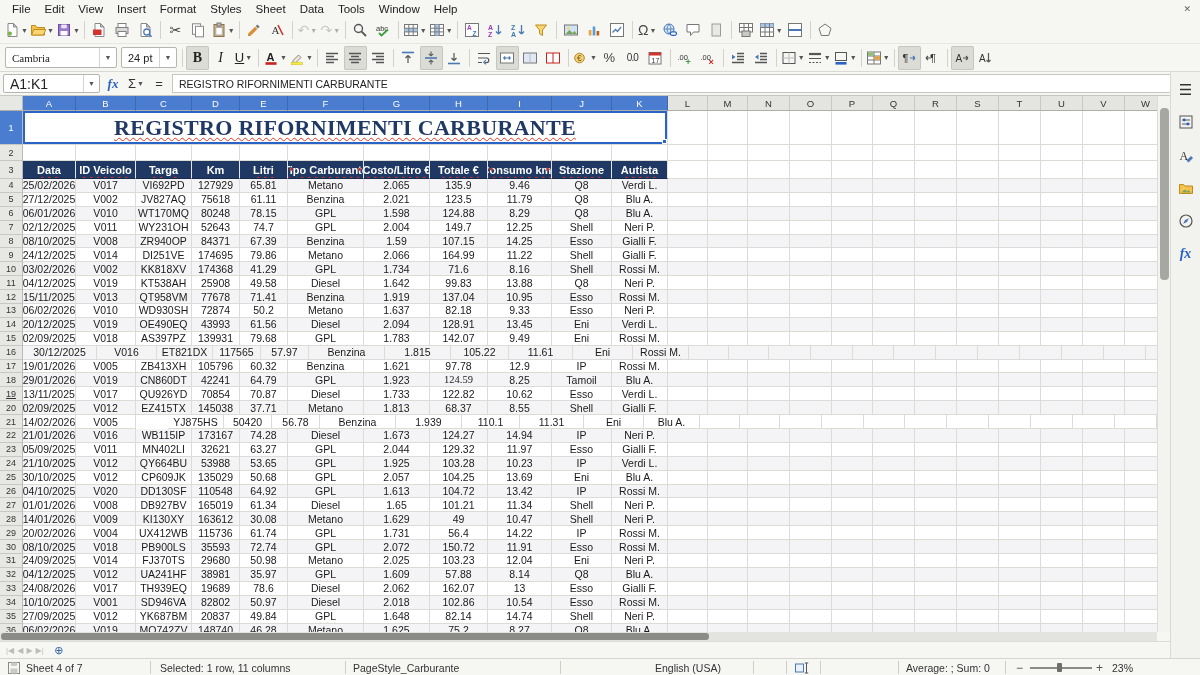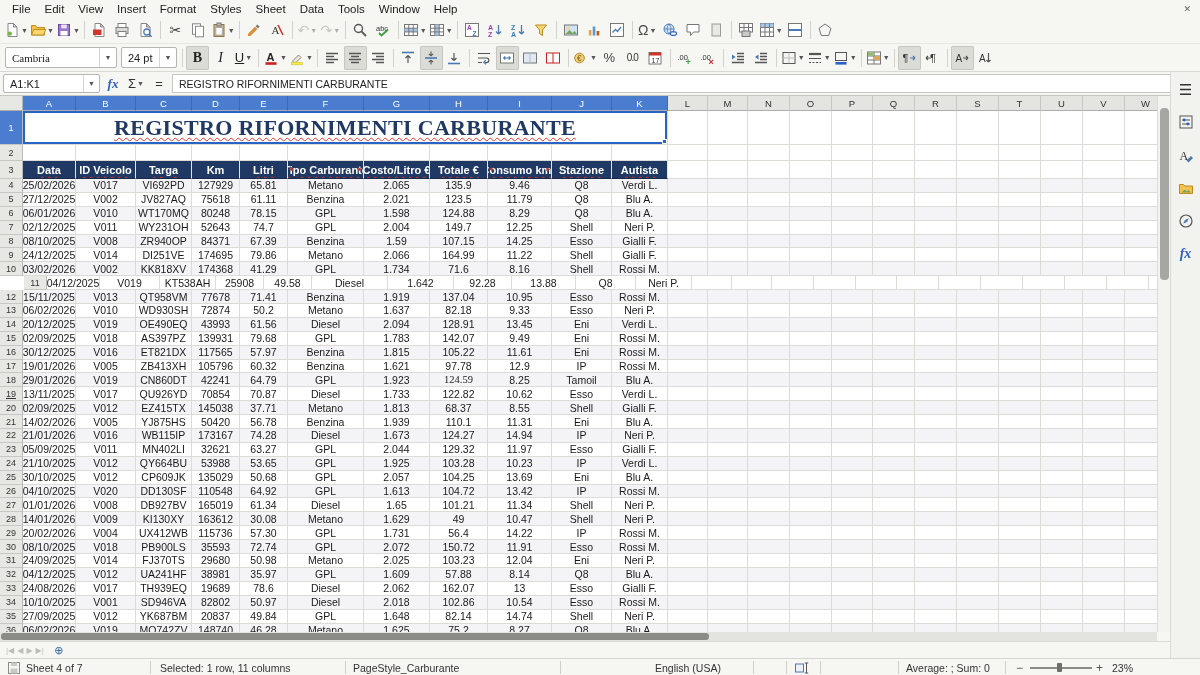--- a/index.html
+++ b/index.html
@@ -23,21 +23,21 @@
 .dd{font-size:7px;color:#555;margin-left:1px}
 .tsep{width:1px;height:18px;background:#d2d2cd;margin:0 3px;flex:none}
 .g{font-size:13px;line-height:1;color:#444}
 .combo{display:flex;align-items:center;height:21px;background:#fff;border:1px solid #b5b5b1;border-radius:2px;margin:0 2px;flex:none}
 .combo .cval{padding:0 6px;font-size:11px;color:#222;flex:1;white-space:nowrap;overflow:hidden}
 .combo .cdd{width:17px;height:100%;display:flex;align-items:center;justify-content:center;border-left:1px solid #d5d5d1;font-size:7px;color:#555}
 
 
 .fbar{position:absolute;top:72px;left:0;width:1200px;height:24px;background:#f6f6f3;border-bottom:1px solid #c6c6c2;display:flex;align-items:center;padding:0 3px;gap:3px}
 .namebox{display:flex;width:97px;height:19px;background:#fff;border:1px solid #b5b5b1;border-radius:2px;align-items:center;flex:none}
-.namebox .val{flex:1;padding-left:6px;font-size:11px}
+.namebox .val{flex:1;padding-left:6px;font-size:14px}
 .namebox .nbdd{width:16px;height:100%;display:flex;align-items:center;justify-content:center;border-left:1px solid #d5d5d1;font-size:7px;color:#555}
 .fbtn{width:20px;height:20px;display:flex;align-items:center;justify-content:center;flex:none}
 .fx{font-family:"Liberation Serif",serif;font-style:italic;font-size:13px;color:#2a62c4;font-weight:bold}
 .sigma{font-size:13px;color:#333}
 .eq{font-size:13px;color:#333}
 .finput{flex:1;height:19px;background:#fff;border:1px solid #c6c6c2;padding:0 6px;font-size:10.5px;display:flex;align-items:center;white-space:nowrap;overflow:hidden}
 .fexp{width:16px;font-size:7px;color:#555;text-align:center;flex:none}
 
 
 .grid{position:absolute;top:96px;left:0;width:1157px;height:536px;background:#fff;overflow:hidden}
@@ -1121,21 +1121,21 @@
         <div class="cell band" style="width: 41px; height: 13.9px;"></div>
         <div class="cell band" style="width: 42px; height: 13.9px;"></div>
         <div class="cell band" style="width: 42px; height: 13.9px;"></div>
         <div class="cell band" style="width: 42px; height: 13.9px;"></div>
         <div class="cell band" style="width: 42px; height: 13.9px;"></div>
         <div class="cell band" style="width: 42px; height: 13.9px;"></div>
         <div class="cell band" style="width: 42px; height: 13.9px;"></div>
         <div class="cell band" style="width: 42px; height: 13.9px;"></div>
       </div>
       <div class="grow">
-        <div class="rh" style="height: 13.9px; margin-left: 24px;">11</div>
+        <div class="rh" style="height: 13.9px;">11</div>
         <div class="cell" style="width: 53px; height: 13.9px;">
           <span>04/12/2025</span>
         </div>
         <div class="cell" style="width: 60px; height: 13.9px;">
           <span>V019</span>
         </div>
         <div class="cell" style="width: 56px; height: 13.9px;">
           <span>KT538AH</span>
         </div>
         <div class="cell" style="width: 48px; height: 13.9px;">
@@ -1144,21 +1144,21 @@
         <div class="cell" style="width: 48px; height: 13.9px;">
           <span>49.58</span>
         </div>
         <div class="cell" style="width: 76px; height: 13.9px;">
           <span>Diesel</span>
         </div>
         <div class="cell" style="width: 66px; height: 13.9px;">
           <span>1.642</span>
         </div>
         <div class="cell" style="width: 58px; height: 13.9px;">
-          <span>92.28</span>
+          <span>99.83</span>
         </div>
         <div class="cell" style="width: 64px; height: 13.9px;">
           <span>13.88</span>
         </div>
         <div class="cell" style="width: 60px; height: 13.9px;">
           <span>Q8</span>
         </div>
         <div class="cell" style="width: 56px; height: 13.9px;">
           <span class="missp">Neri P.</span>
         </div>
@@ -1362,21 +1362,21 @@
         <div class="cell" style="width: 42px; height: 13.9px;"></div>
         <div class="cell" style="width: 42px; height: 13.9px;"></div>
         <div class="cell" style="width: 42px; height: 13.9px;"></div>
         <div class="cell" style="width: 42px; height: 13.9px;"></div>
         <div class="cell" style="width: 42px; height: 13.9px;"></div>
         <div class="cell" style="width: 42px; height: 13.9px;"></div>
         <div class="cell" style="width: 42px; height: 13.9px;"></div>
       </div>
       <div class="grow">
         <div class="rh" style="height: 13.9px;">16</div>
-        <div class="cell band" style="width: 53px; height: 13.9px;">
+        <div class="cell band" style="width: 74px; height: 13.9px;">
           <span>30/12/2025</span>
         </div>
         <div class="cell band" style="width: 60px; height: 13.9px;">
           <span>V016</span>
         </div>
         <div class="cell band" style="width: 56px; height: 13.9px;">
           <span>ET821DX</span>
         </div>
         <div class="cell band" style="width: 48px; height: 13.9px;">
           <span>117565</span>
@@ -1608,21 +1608,21 @@
         <div class="cell band" style="width: 42px; height: 13.9px;"></div>
       </div>
       <div class="grow">
         <div class="rh" style="height: 13.9px;">21</div>
         <div class="cell" style="width: 53px; height: 13.9px;">
           <span>14/02/2026</span>
         </div>
         <div class="cell" style="width: 60px; height: 13.9px;">
           <span>V005</span>
         </div>
-        <div class="cell" style="width: 56px; height: 13.9px;">
+        <div class="cell" style="width: 56px; height: 13.9px; margin-left: 32px;">
           <span>YJ875HS</span>
         </div>
         <div class="cell" style="width: 48px; height: 13.9px;">
           <span>50420</span>
         </div>
         <div class="cell" style="width: 48px; height: 13.9px;">
           <span>56.78</span>
         </div>
         <div class="cell" style="width: 76px; height: 13.9px;">
           <span class="missp">Benzina</span>
@@ -1999,21 +1999,21 @@
         <div class="cell" style="width: 60px; height: 13.9px;">
           <span>V004</span>
         </div>
         <div class="cell" style="width: 56px; height: 13.9px;">
           <span>UX412WB</span>
         </div>
         <div class="cell" style="width: 48px; height: 13.9px;">
           <span>115736</span>
         </div>
         <div class="cell" style="width: 48px; height: 13.9px;">
-          <span>57.30</span>
+          <span>61.74</span>
         </div>
         <div class="cell" style="width: 76px; height: 13.9px;">
           <span class="missp">GPL</span>
         </div>
         <div class="cell" style="width: 66px; height: 13.9px;">
           <span>1.731</span>
         </div>
         <div class="cell" style="width: 58px; height: 13.9px;">
           <span>56.4</span>
         </div>

